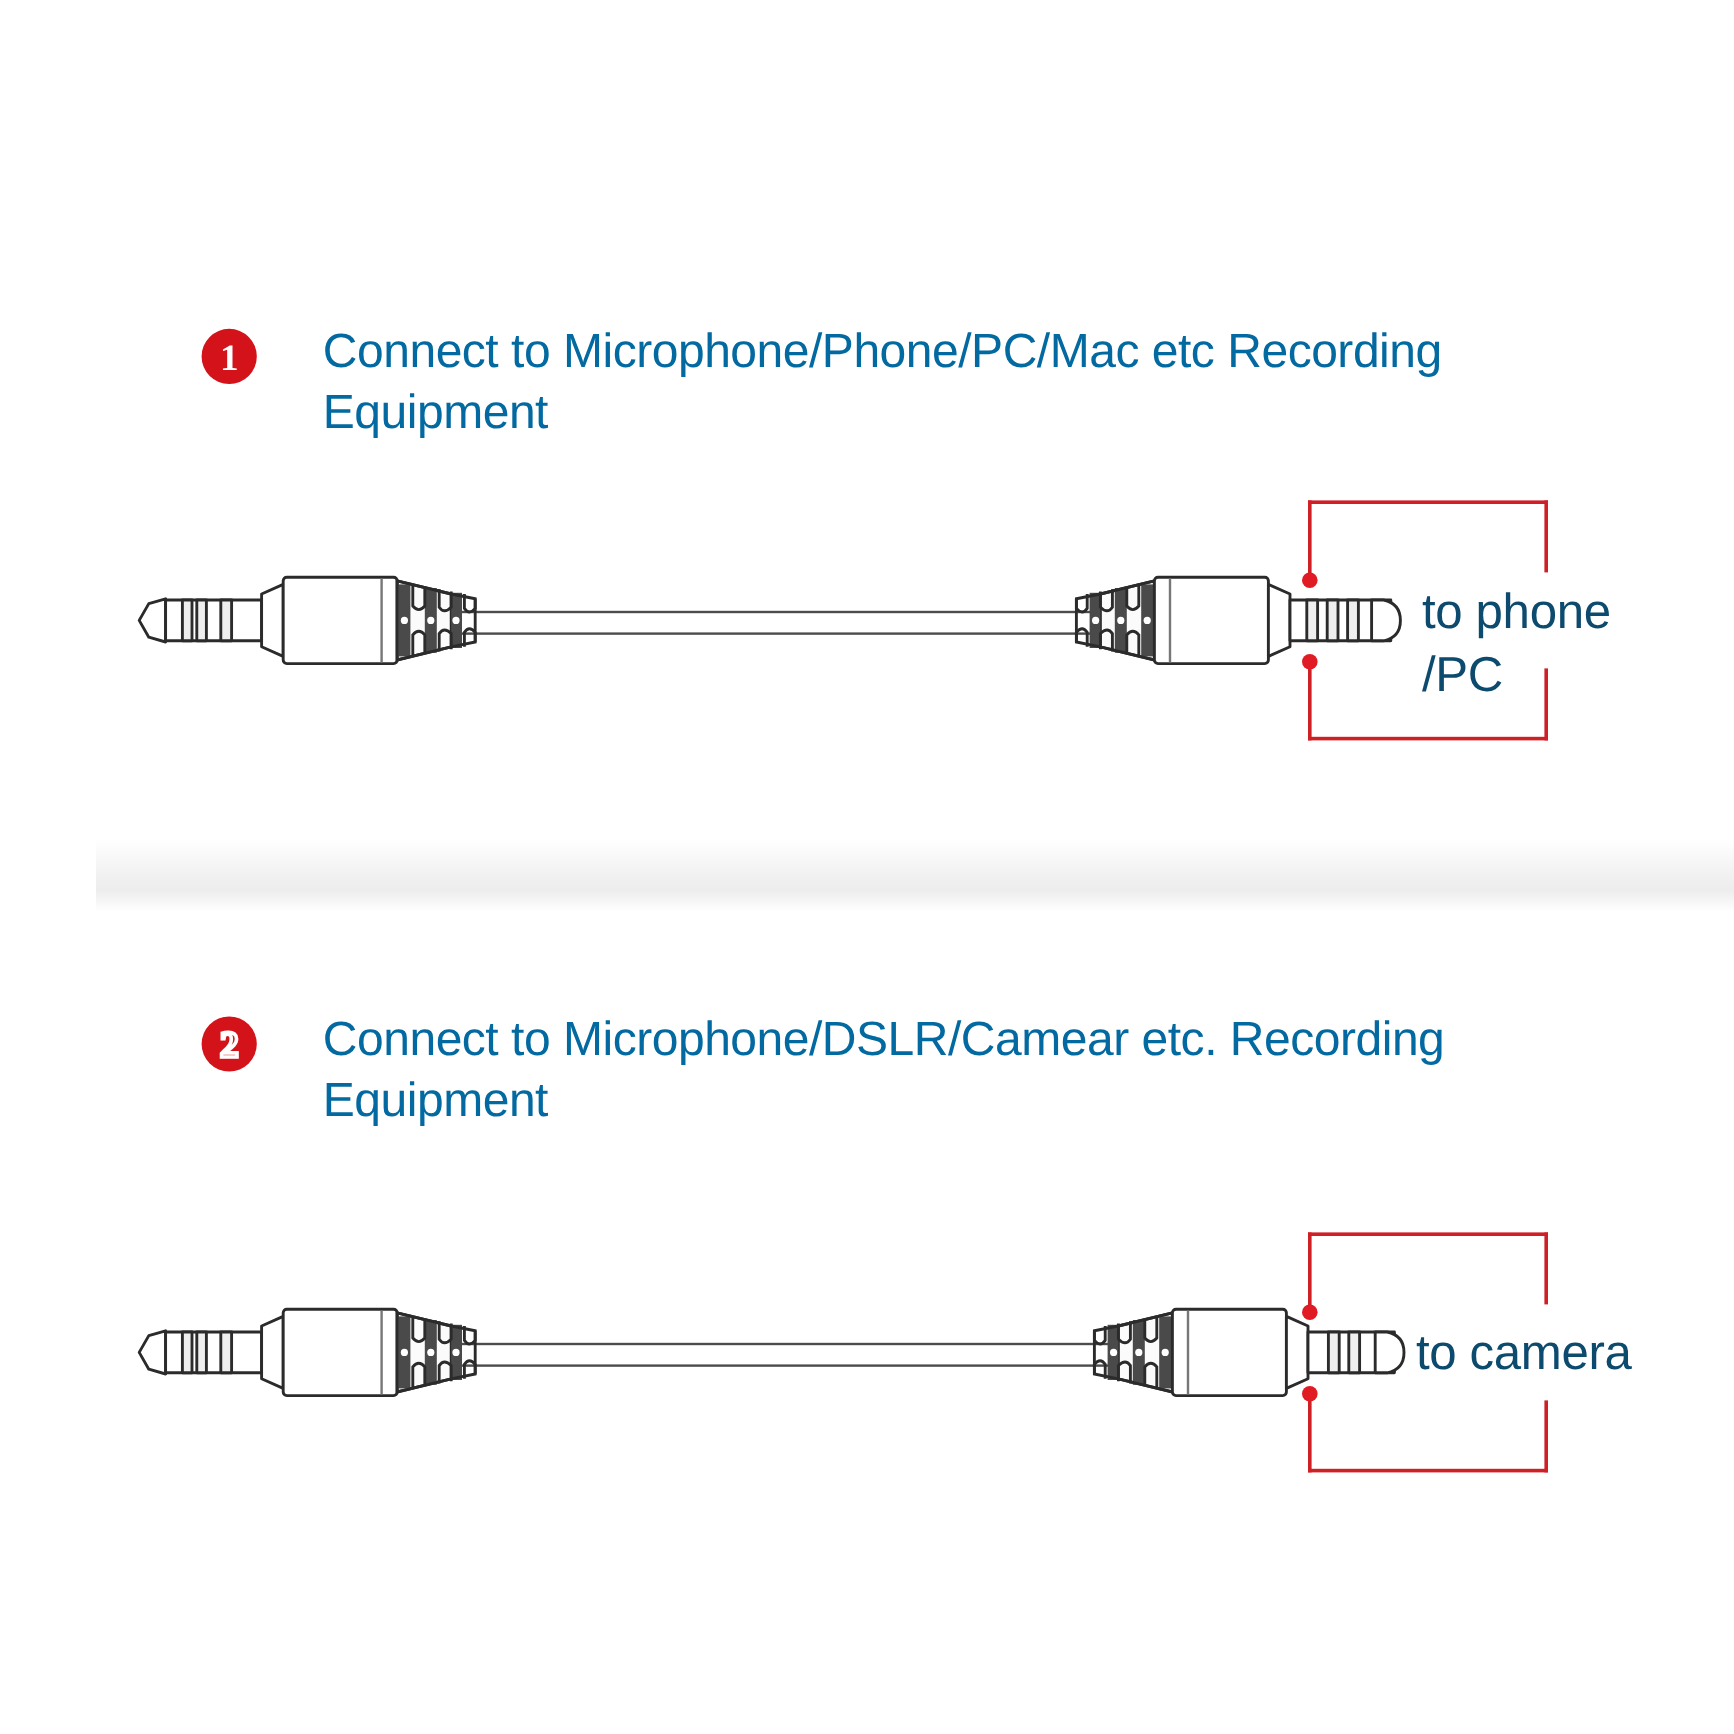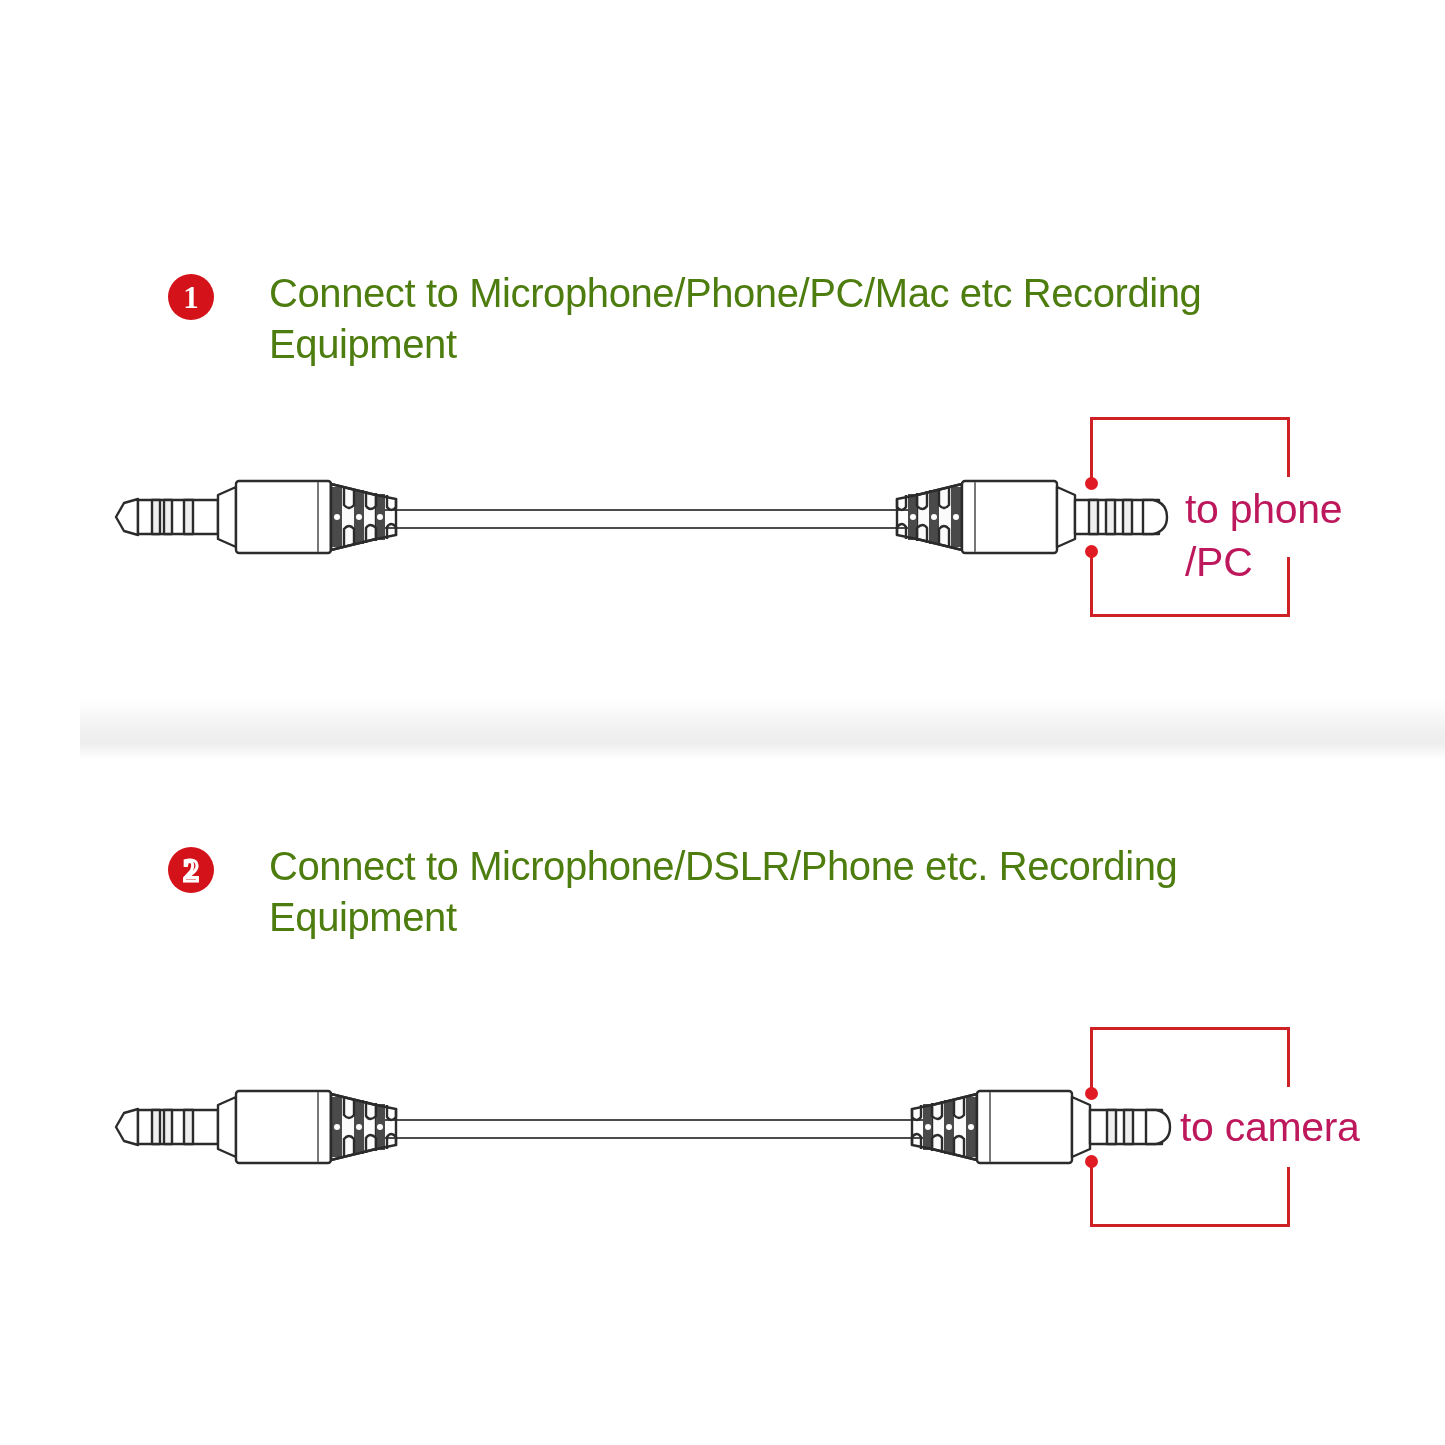--- a/index.html
+++ b/index.html
@@ -56,21 +56,21 @@
     font-family: "Liberation Serif", serif;
   }
   .badge.outline .badge-num {
     color: transparent;
     -webkit-text-stroke: 3px #ffffff;
   }
   .caption-text {
     margin-left: 55px;
     font-size: 40px;
     line-height: 1.28;
-    color: #4d7c0f;
+    color: #0369a1;
     letter-spacing: -0.4px;
     max-width: 1060px;
     font-weight: 400;
   }
 
   
   .cable-row {
     position: absolute;
     left: 0;
     width: 1445px;
@@ -107,21 +107,21 @@
     position: absolute;
     width: 13px;
     height: 13px;
     border-radius: 50%;
     background: #e01b24;
   }
   .callout-label {
     position: absolute;
     font-size: 41px;
     line-height: 1.3;
-    color: #be185d;
+    color: #0c4a6e;
     letter-spacing: -0.3px;
     white-space: pre-line;
   }
 </style>
 </head>
 <body>
 
 <div id="canvas">
 
   <div class="caption" style="left:168px; top:268px; width:1180px;">
@@ -234,21 +234,21 @@
     <div class="callout-label" style="left:1185px; top:46px; width:230px;">to phone
 /PC</div>
   </div>
 
   <div class="separator" style="top:700px;"></div>
 
   <div class="caption" style="left:168px; top:841px; width:1180px;">
     <div class="badge outline">
       <span class="badge-num">2</span>
     </div>
-    <div class="caption-text">Connect to Microphone/DSLR/Phone etc. Recording Equipment</div>
+    <div class="caption-text">Connect to Microphone/DSLR/Camear etc. Recording Equipment</div>
   </div>
 
   <div class="cable-row" style="top:1047px;">
 
     <div class="cable-wire" style="left:380px; width:545px;"></div>
 
     <div class="plug" style="left:108px; width:300px;">
       <svg width="300" height="160" viewBox="0 0 300 160">
         <g fill="#ffffff" stroke="#2b2b2b" stroke-width="2.4" stroke-linejoin="round">
           <path d="M8,80 L16,66 L30,62 L30,98 L16,94 Z"></path>

